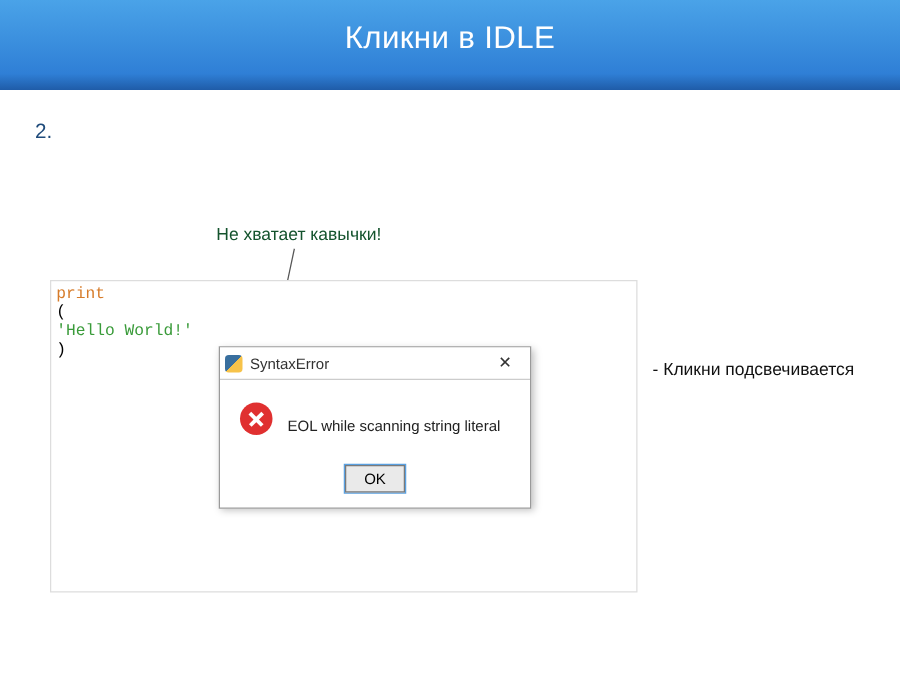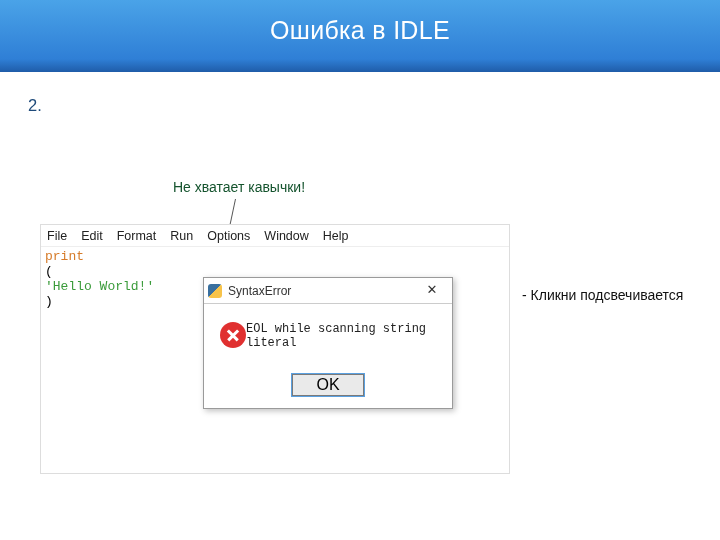--- a/index.html
+++ b/index.html
@@ -114,21 +114,20 @@
     color: #111;
   }
   .dialog {
     position: absolute;
     top: 277px;
     left: 175px;
     width: 250px;
     background: #fff;
     border: 1px solid #9a9a9a;
     box-shadow: 2px 2px 6px rgba(0,0,0,0.25);
-    margin-left: 28px;
   }
   .dialog-title {
     height: 26px;
     background: #fff;
     border-bottom: 1px solid #ccc;
     display: flex;
     align-items: center;
     padding: 0 4px;
     font-size: 12px;
     color: #333;
@@ -139,22 +138,22 @@
     width: 32px;
     height: 18px;
     text-align: center;
     font-size: 13px;
     line-height: 16px;
     color: #333;
   }
   .dialog-body {
     padding: 18px 16px 18px 16px;
     display: flex;
-    align-items: flex-start;
-    font-family: Liberation Mono, monospace;
+    align-items: flex-end;
+    gap: 12px;
   }
   .err-icon {
     width: 26px;
     height: 26px;
     border-radius: 50%;
     background: #e03030;
     position: relative;
     flex-shrink: 0;
   }
   .err-icon::before, .err-icon::after {
@@ -168,53 +167,44 @@
   .err-icon::after { transform: rotate(-45deg); }
   .dialog-msg {
     font-size: 12px;
     color: #222;
   }
   .dialog-buttons {
     padding: 6px 0 12px 0;
     text-align: center;
   }
   .ok-btn {
-    width: 72px;
+    width: 48px;
     height: 22px;
-    font-size: 16px;
+    font-size: 12px;
     background: #eaeaea;
     border: 1px solid #7a7a7a;
     box-shadow: 0 0 0 1px #5aa0e0;
     cursor: pointer;
   }
 </style>
 </head>
 <body>
 
 <div class="header">
-  <span>Ошибка в IDLE</span>
+  <span>Кликни в IDLE</span>
 </div>
 
 <div class="instruction">
   <div class="instruction-num">2.</div>
 </div>
 
 <div class="callout">Не хватает кавычки!</div>
 <div class="callout-line"></div>
 
 <div class="editor-area">
-  <div class="menubar">
-    <span>File</span>
-    <span>Edit</span>
-    <span>Format</span>
-    <span>Run</span>
-    <span>Options</span>
-    <span>Window</span>
-    <span>Help</span>
-  </div>
   <div class="code-line">
     <span class="kw">print </span><span>(</span><span class="str">'Hello World!'</span><span>)</span><span class="err-hl"></span>
   </div>
 </div>
 
 <div class="side-note">- Кликни подсвечивается</div>
 
 <div class="dialog">
   <div class="dialog-title">
     <span class="py-icon"></span>

